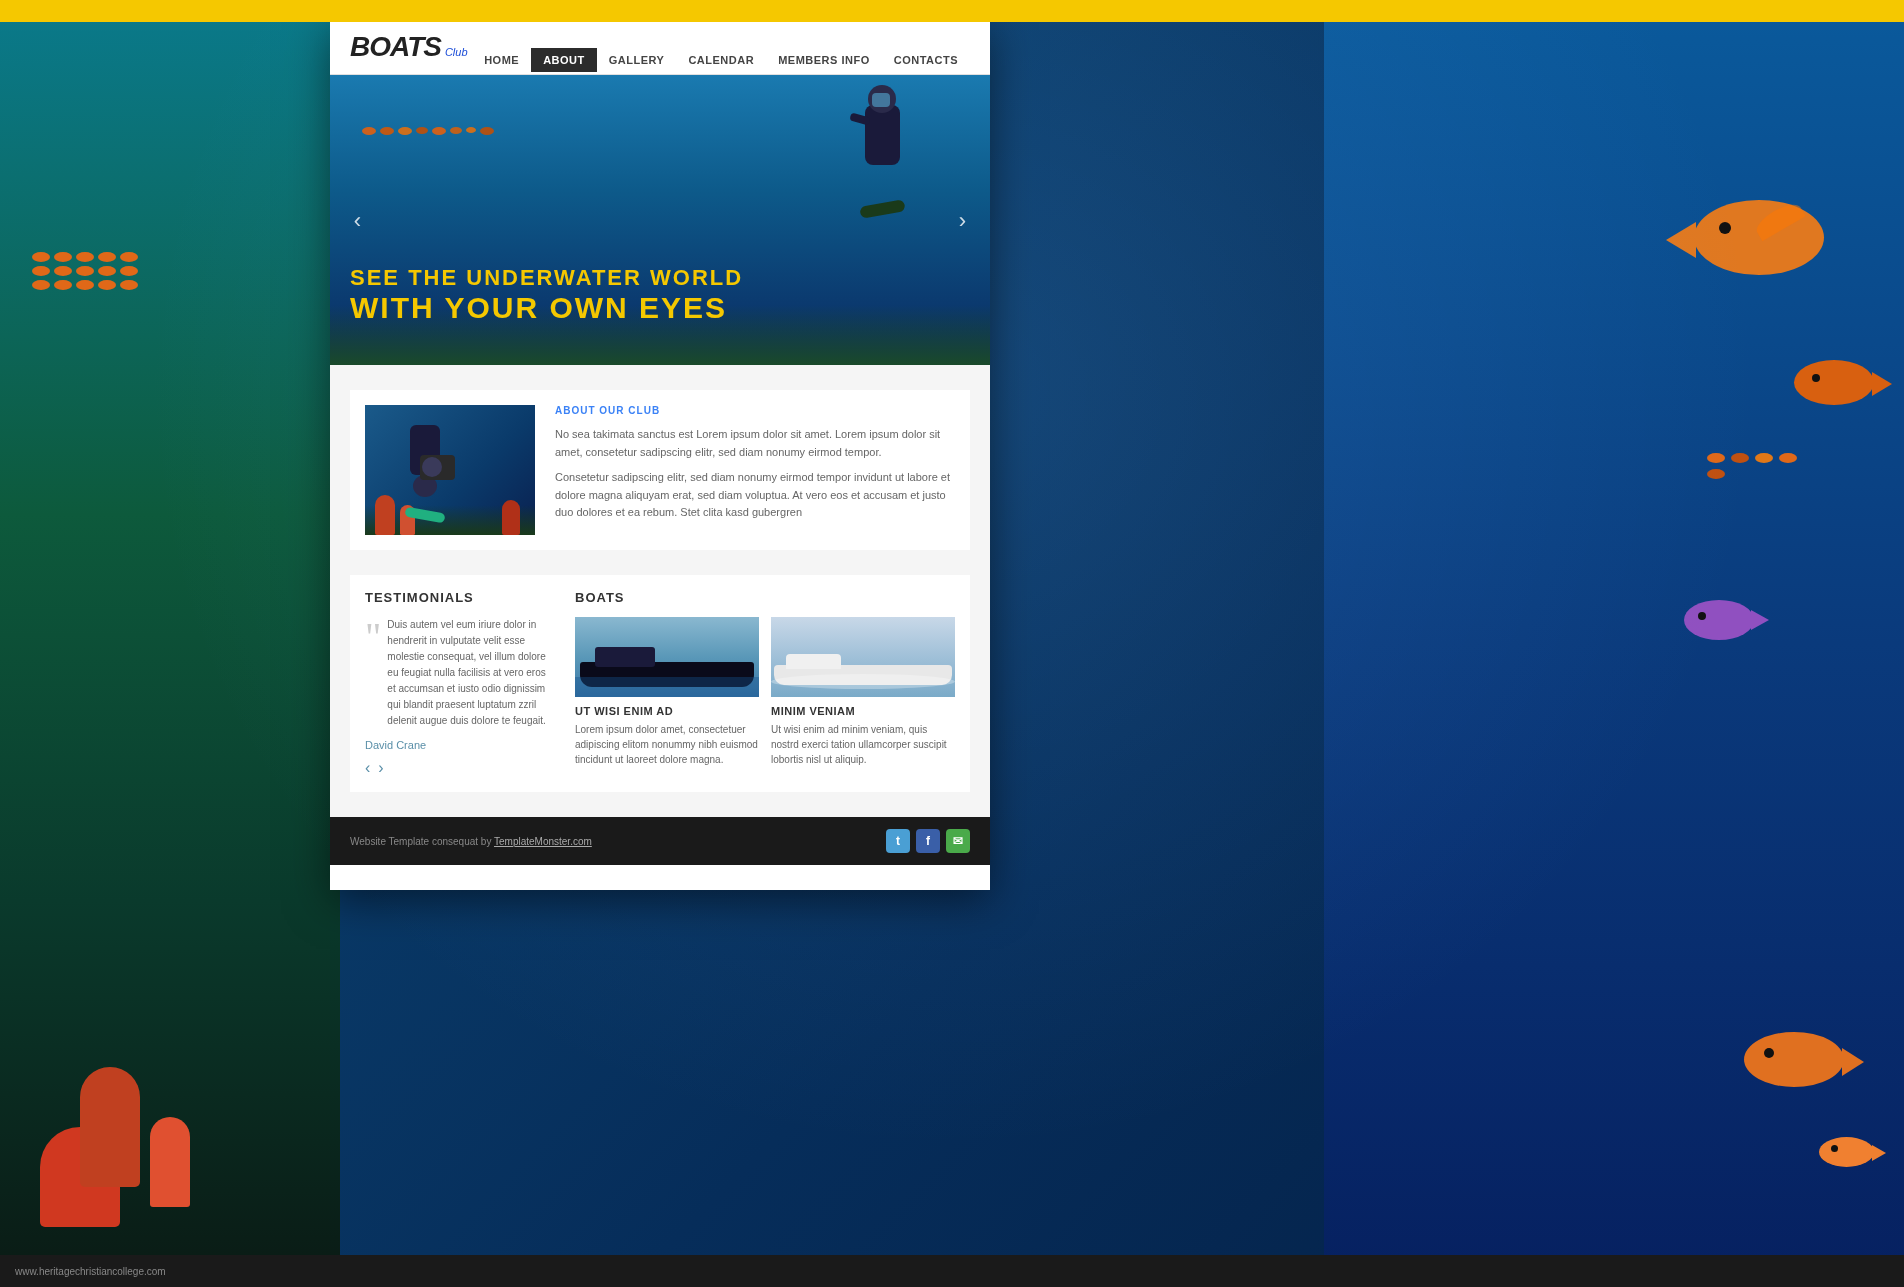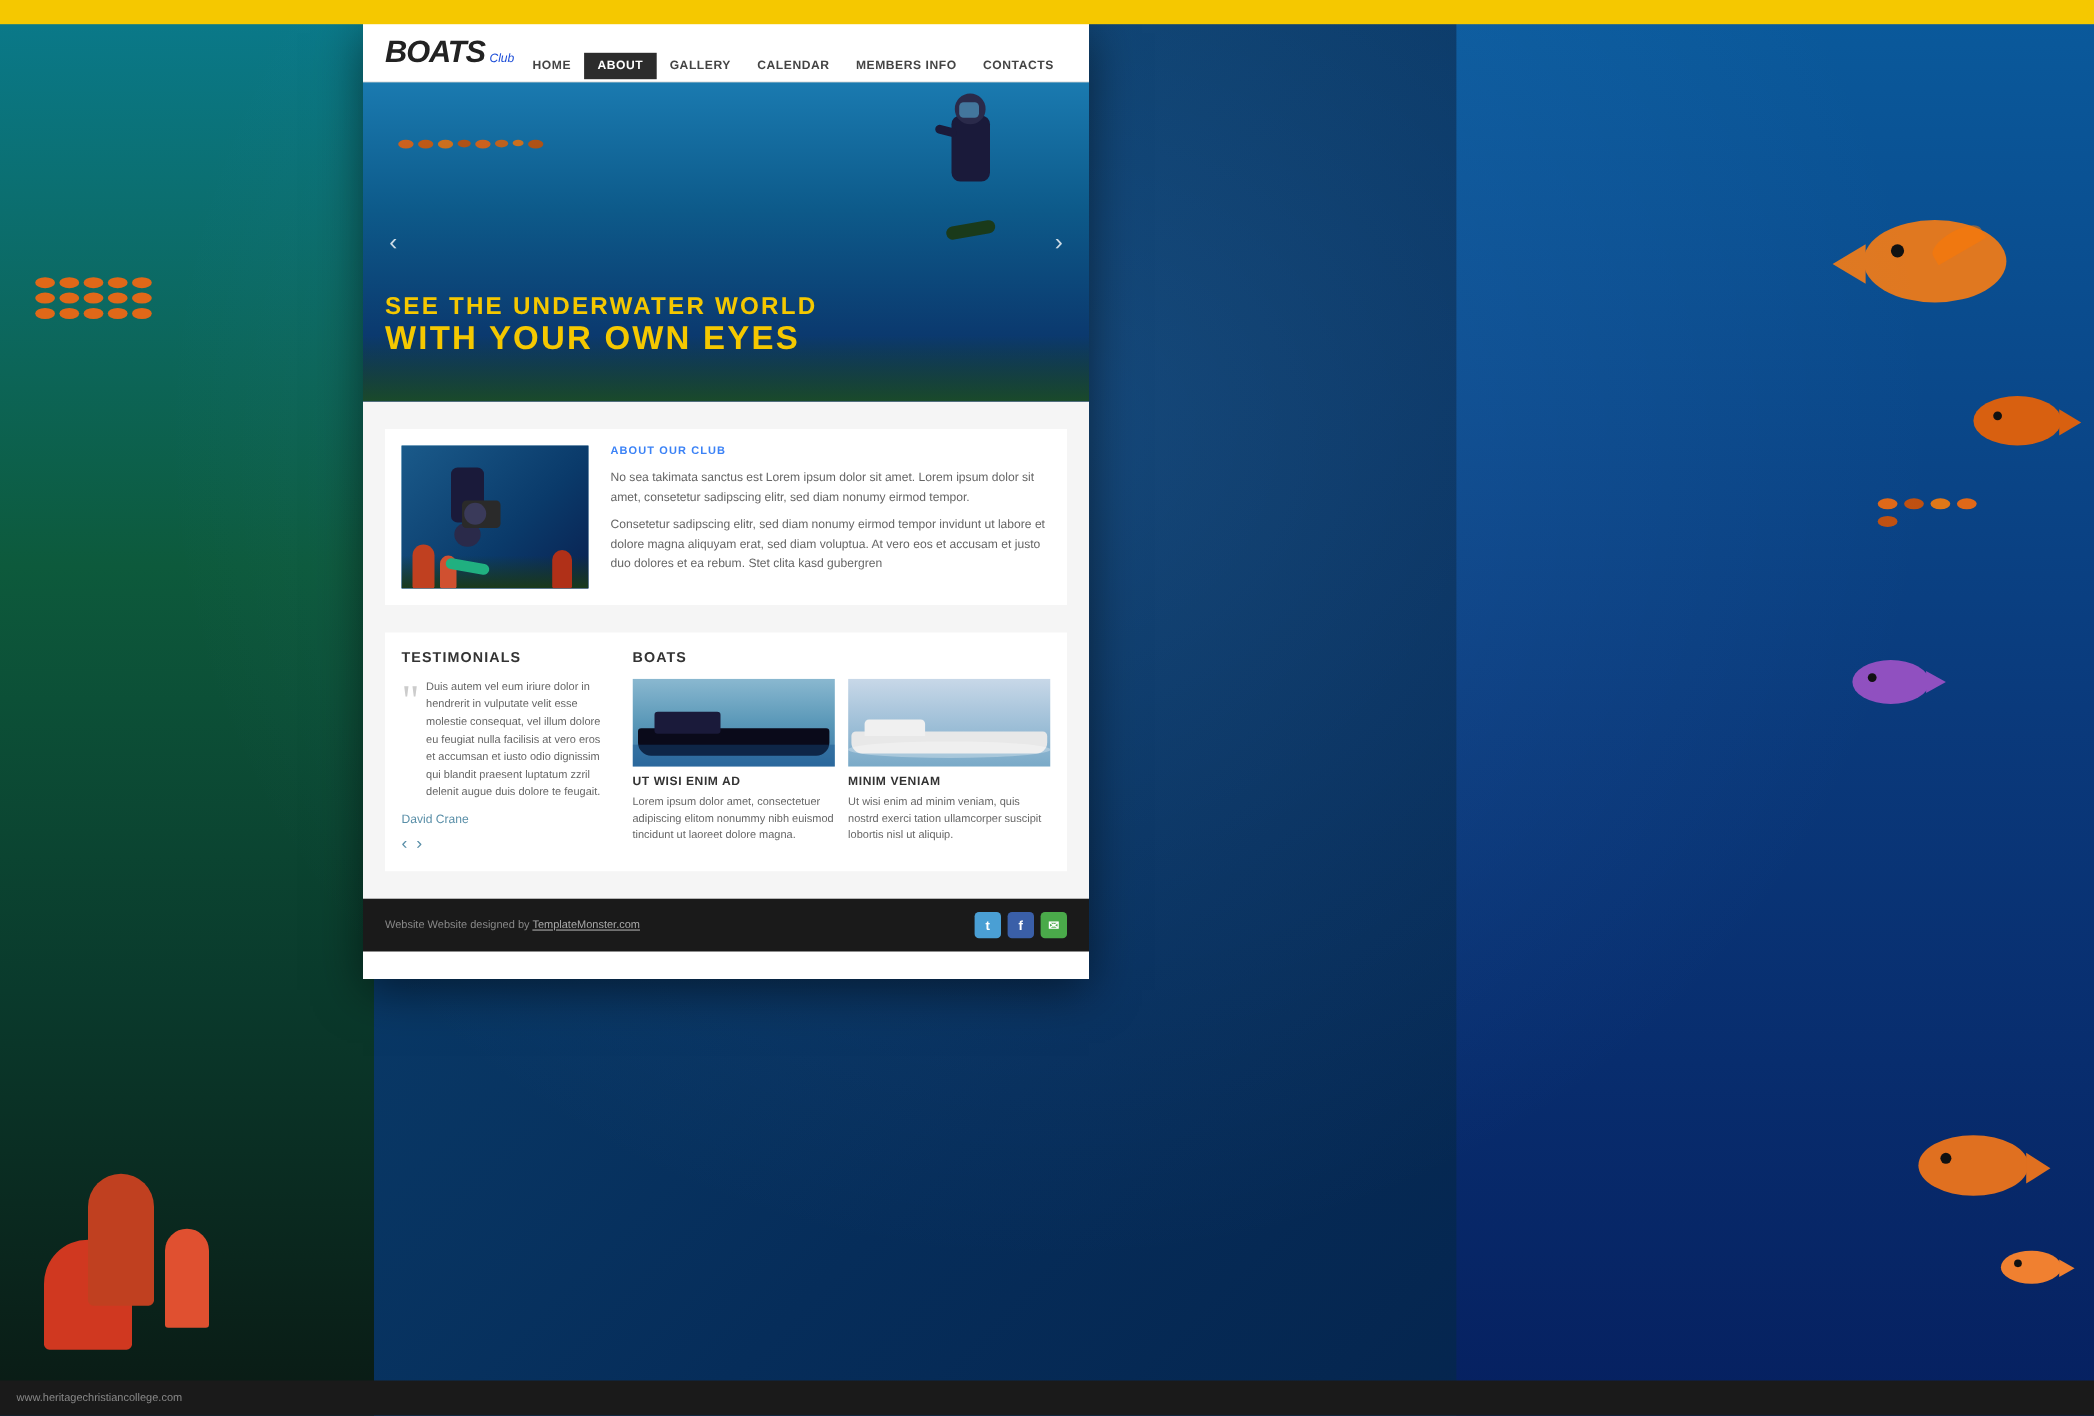--- a/index.html
+++ b/index.html
@@ -672,21 +672,21 @@
 
         </div>
       </div>
 
     </div>
 
   </div>
 
   <div class="site-footer">
     <div class="footer-text">
-      <span>Website Website designed by</span>
+      <span>Website Template consequat by</span>
       <a href="#">TemplateMonster.com</a>
     </div>
     <div class="social-icons">
       <div class="social-icon social-twitter">t</div>
       <div class="social-icon social-facebook">f</div>
       <div class="social-icon social-email">✉</div>
     </div>
   </div>
 
 </div>

